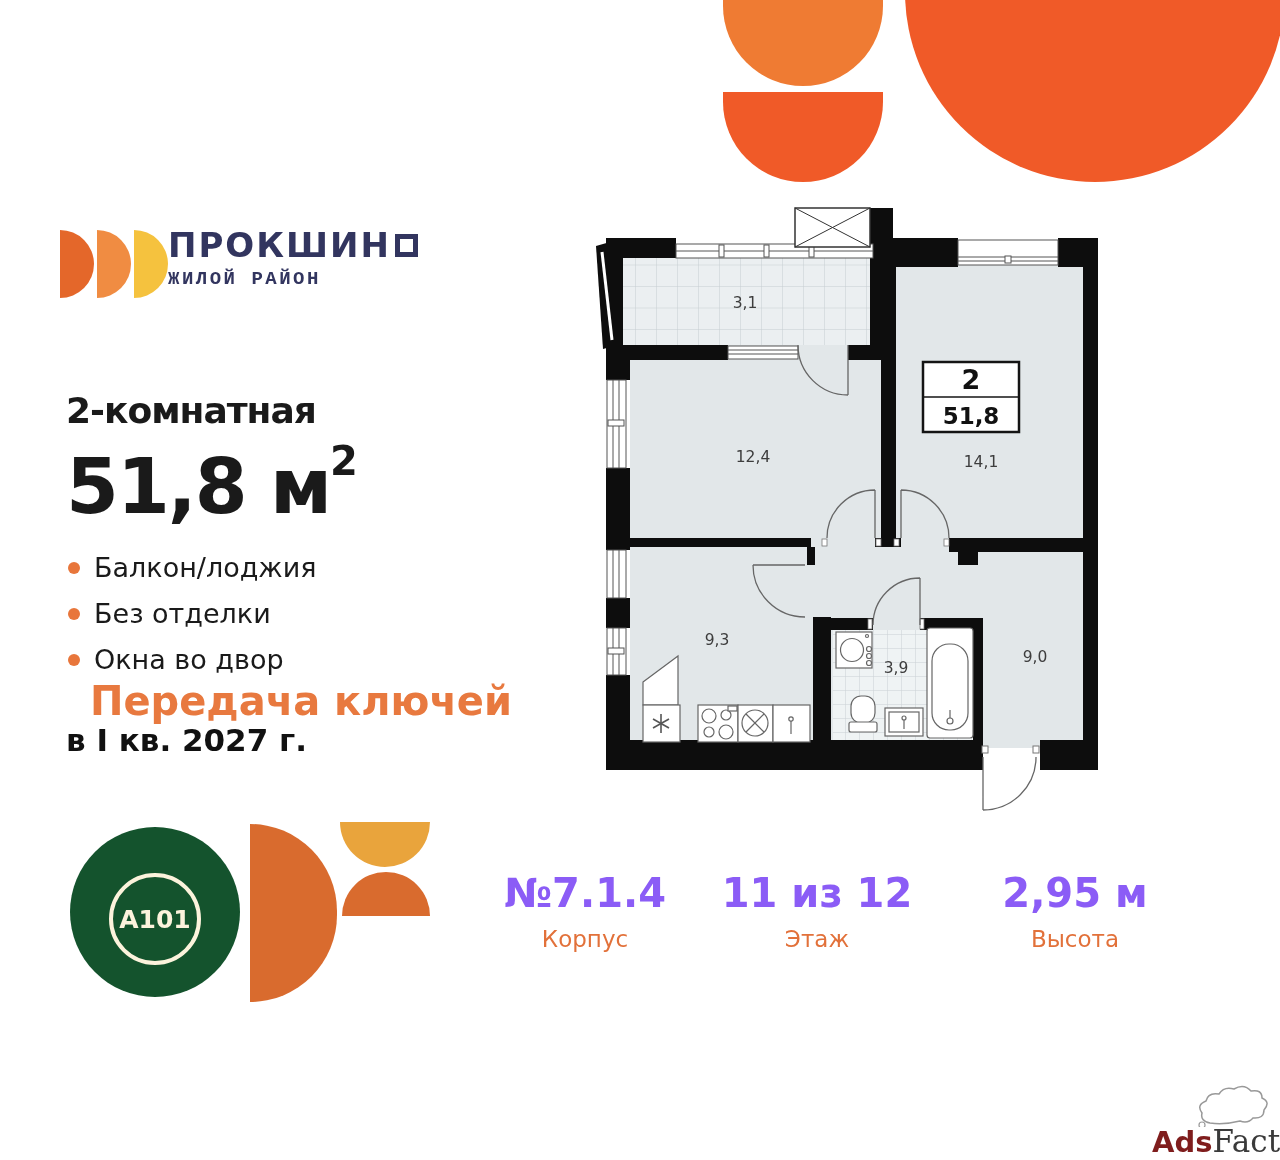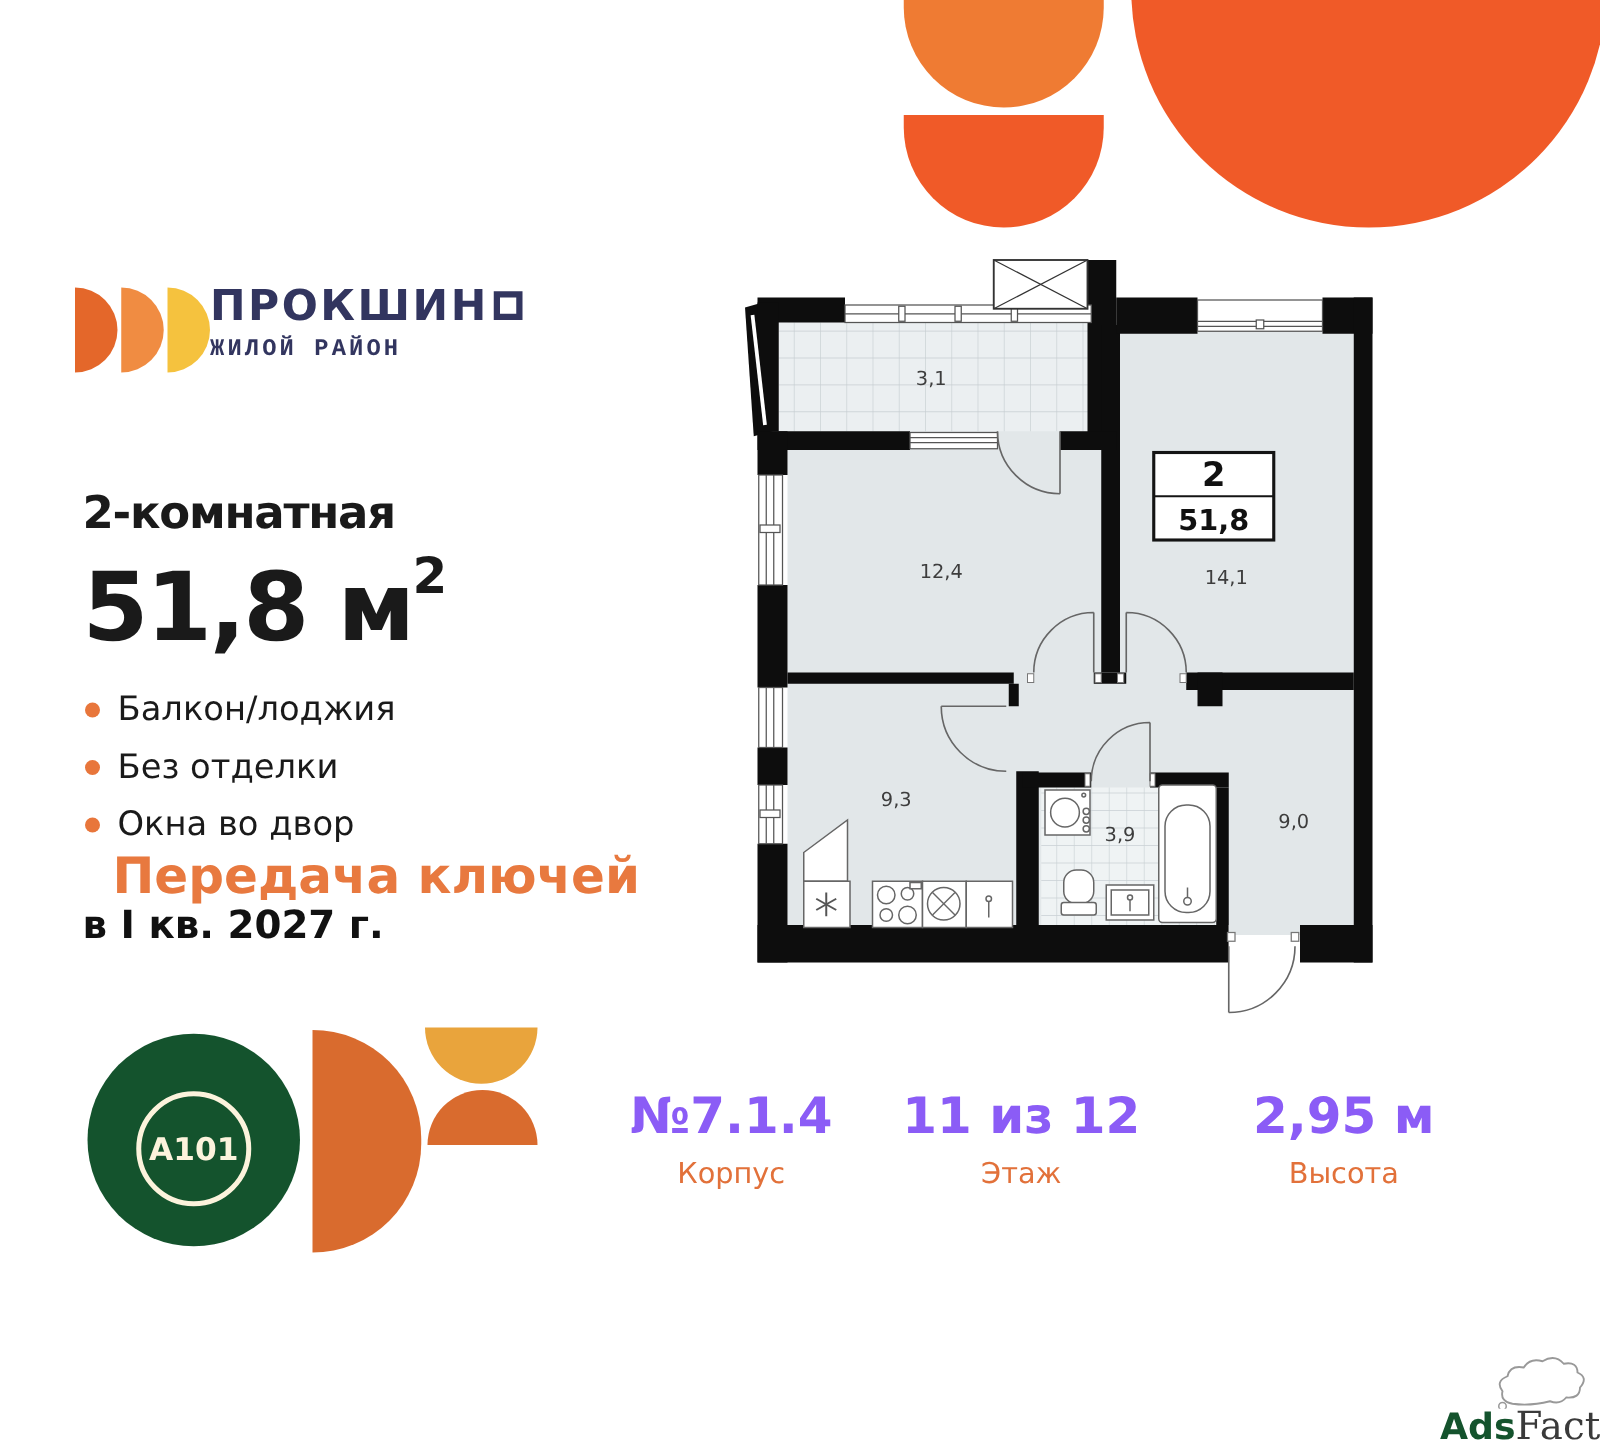--- a/index.html
+++ b/index.html
@@ -275,17 +275,17 @@
       <text x="442" y="462">9,0</text>
     </g>
   </svg>
 
   <div class="abs wm">
     <svg class="abs" style="left:30px;top:0;" width="100" height="42" viewBox="0 0 100 42">
       <path d="M30,38 q-10,-2 -8,-10 q-6,-8 4,-12 q2,-9 13,-7 q5,-8 15,-5 q10,-6 17,2 q11,-2 11,7 q9,4 2,12 q0,9 -11,8 q-5,6 -13,3 q-16,4 -30,2 Z" fill="#fff" stroke="#999" stroke-width="1.5"></path>
       <circle cx="22" cy="40" r="3" fill="#fff" stroke="#999" stroke-width="1.2"></circle>
     </svg>
     <div class="wm-text">
-      <span class="wm-ads" style="color:#14532d;">Ads</span><span class="wm-factory">Factory</span>
+      <span class="wm-ads" style="color:#7f1d1d;">Ads</span><span class="wm-factory">Factory</span>
     </div>
   </div>
 
 </div>
 
 </body></html>

